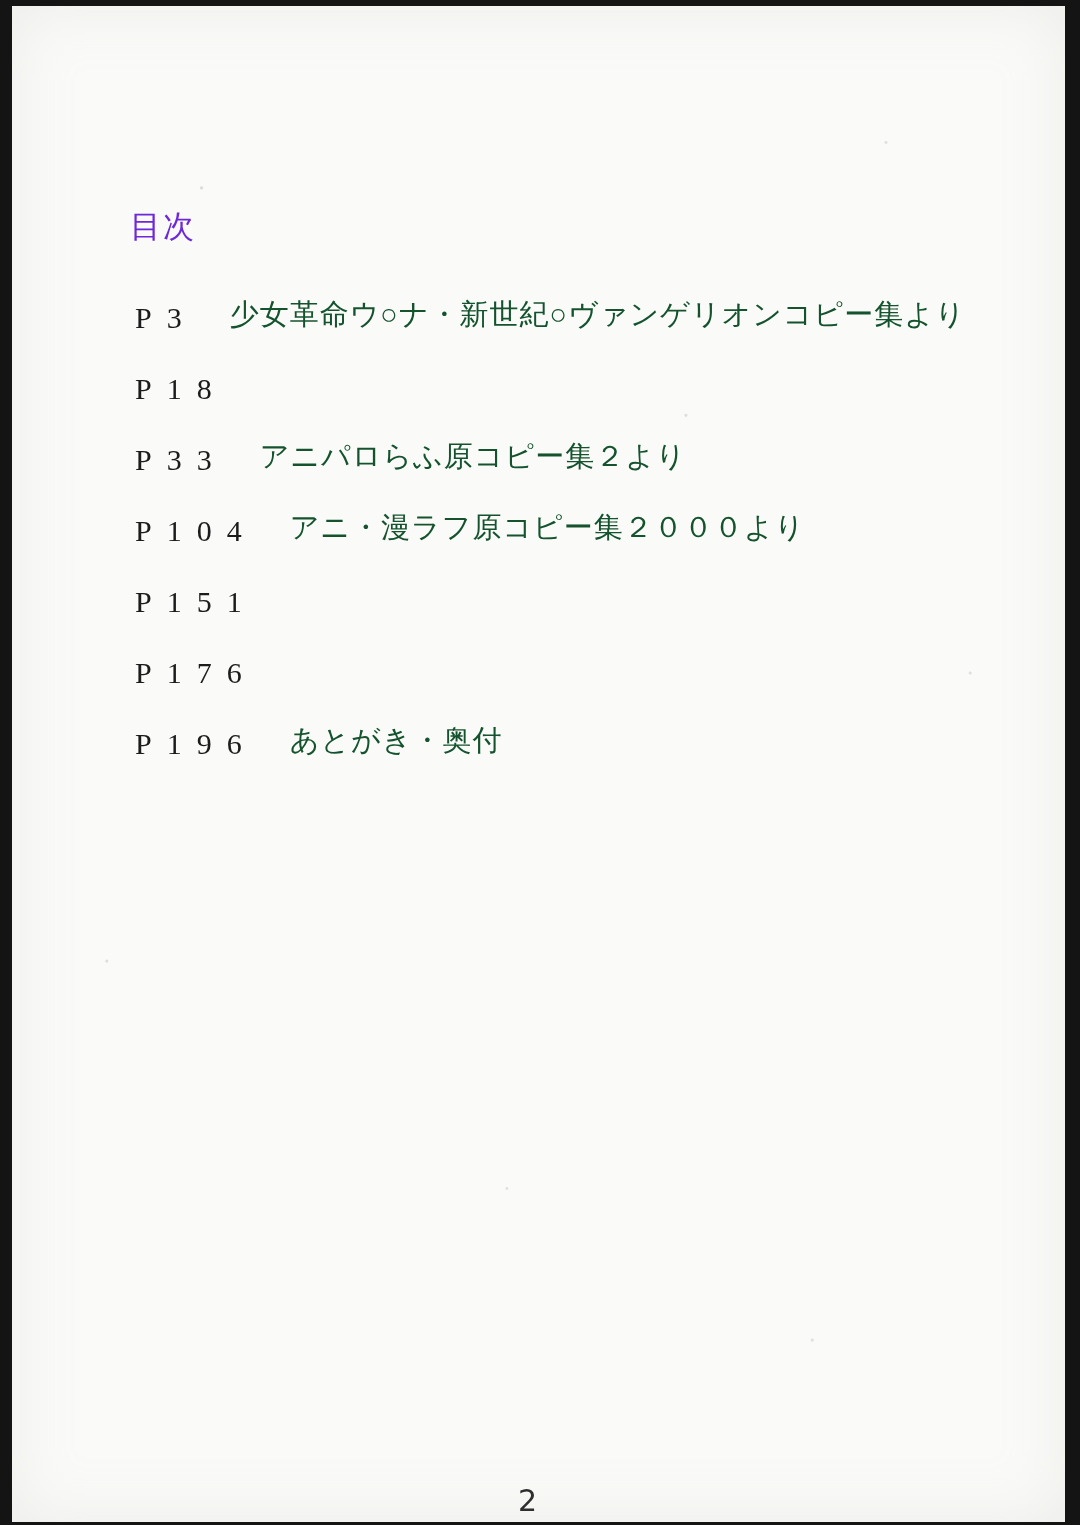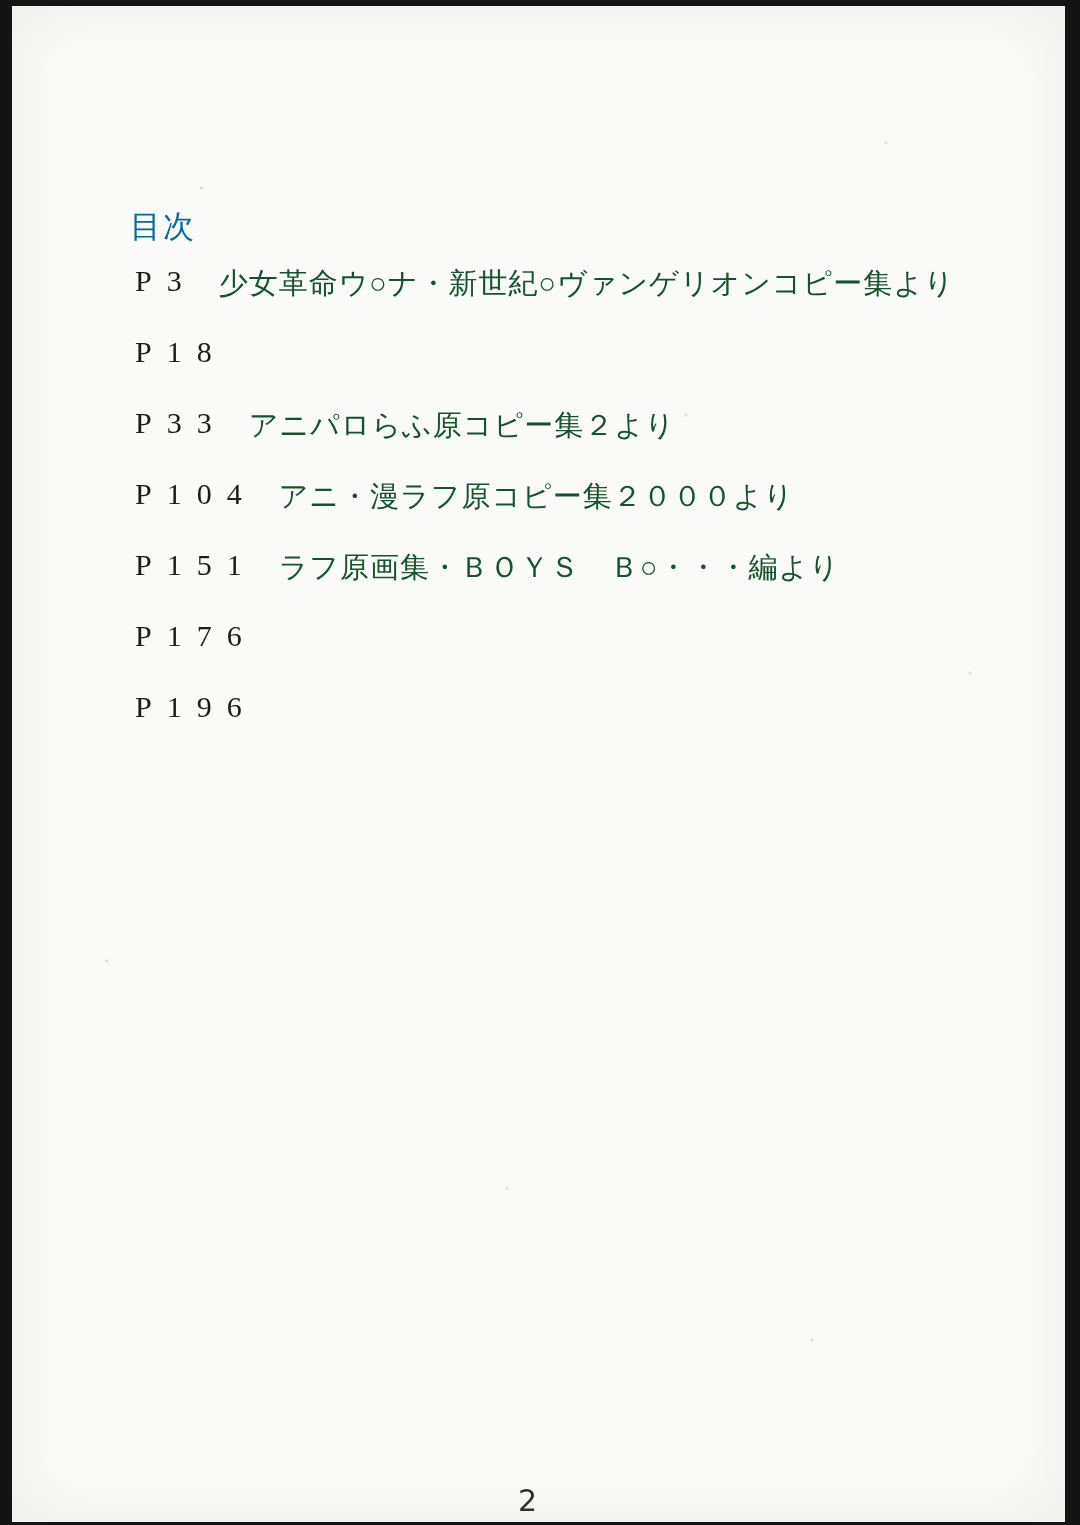--- a/index.html
+++ b/index.html
@@ -44,35 +44,36 @@
       radial-gradient(circle 2px at 76% 88%, rgba(120,120,120,0.2) 0 1px, transparent 2px);
     pointer-events: none;
   }
 
   .toc-header {
     position: absolute;
     top: 200px;
     left: 118px;   
     font-size: 31px;
     letter-spacing: 2px;
-    color: #0369a1;
+    color: #6d28d9;
   }
 
   .toc-list {
     position: absolute;
     top: 258px;
     left: 123px;
     right: 40px;
   }
 
   .toc-row {
     height: 71px;
     display: flex;
-    align-items: flex-start;
+    align-items: flex-end;
     white-space: nowrap;
+    gap: 11px;
   }
 
   .toc-page {
     font-size: 30px;
     letter-spacing: 15px;
     color: #1c1c1c;
     flex: 0 0 auto;
   }
 
   .toc-title {
@@ -122,29 +123,29 @@
 
 
       <div class="toc-row">
         <span class="toc-page">P104</span>
         <span class="toc-title">アニ・漫ラフ原コピー集２０００より</span>
       </div>
 
 
       <div class="toc-row">
         <span class="toc-page">P151</span>
-        <span class="toc-title">ラフ原画集・ＢＯＹＳ　Ｂ○・・・編より</span>
       </div>
 
       <div class="toc-row">
         <span class="toc-page">P176</span>
       </div>
 
       <div class="toc-row">
         <span class="toc-page">P196</span>
+        <span class="toc-title">あとがき・奥付</span>
       </div>
 
     </div>
 
     <div class="folio">2</div>
 
   </div>
 </div>
 
 </body></html>

